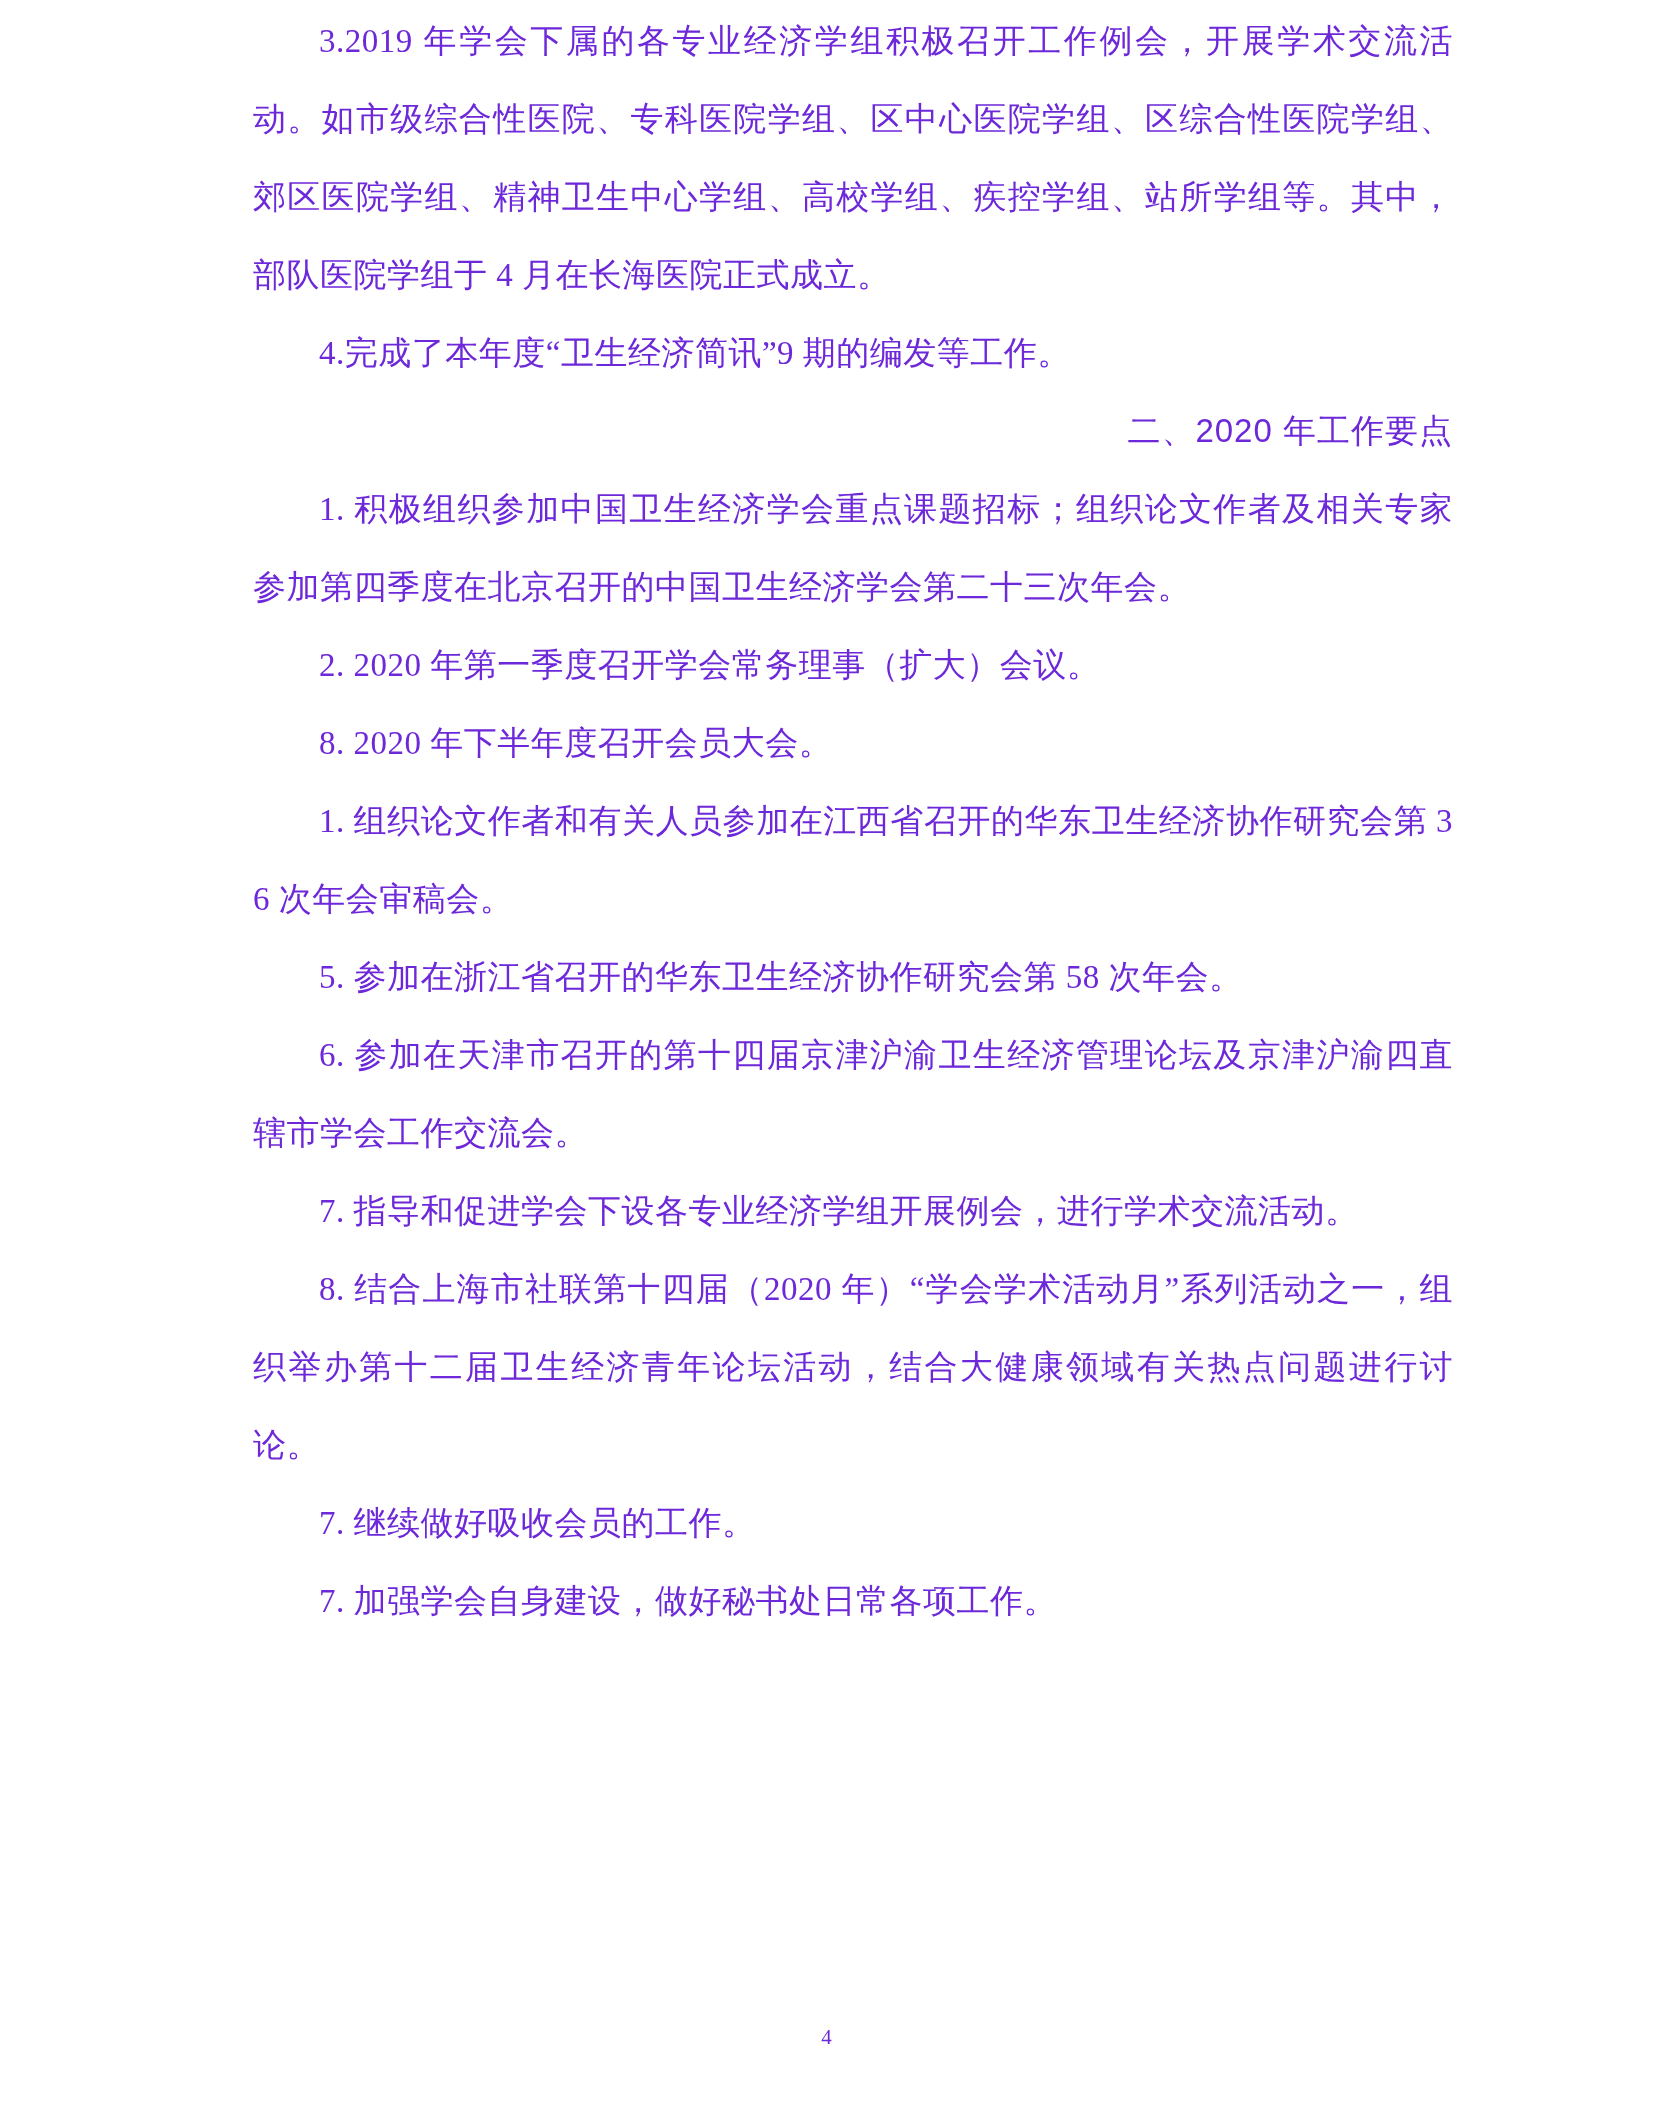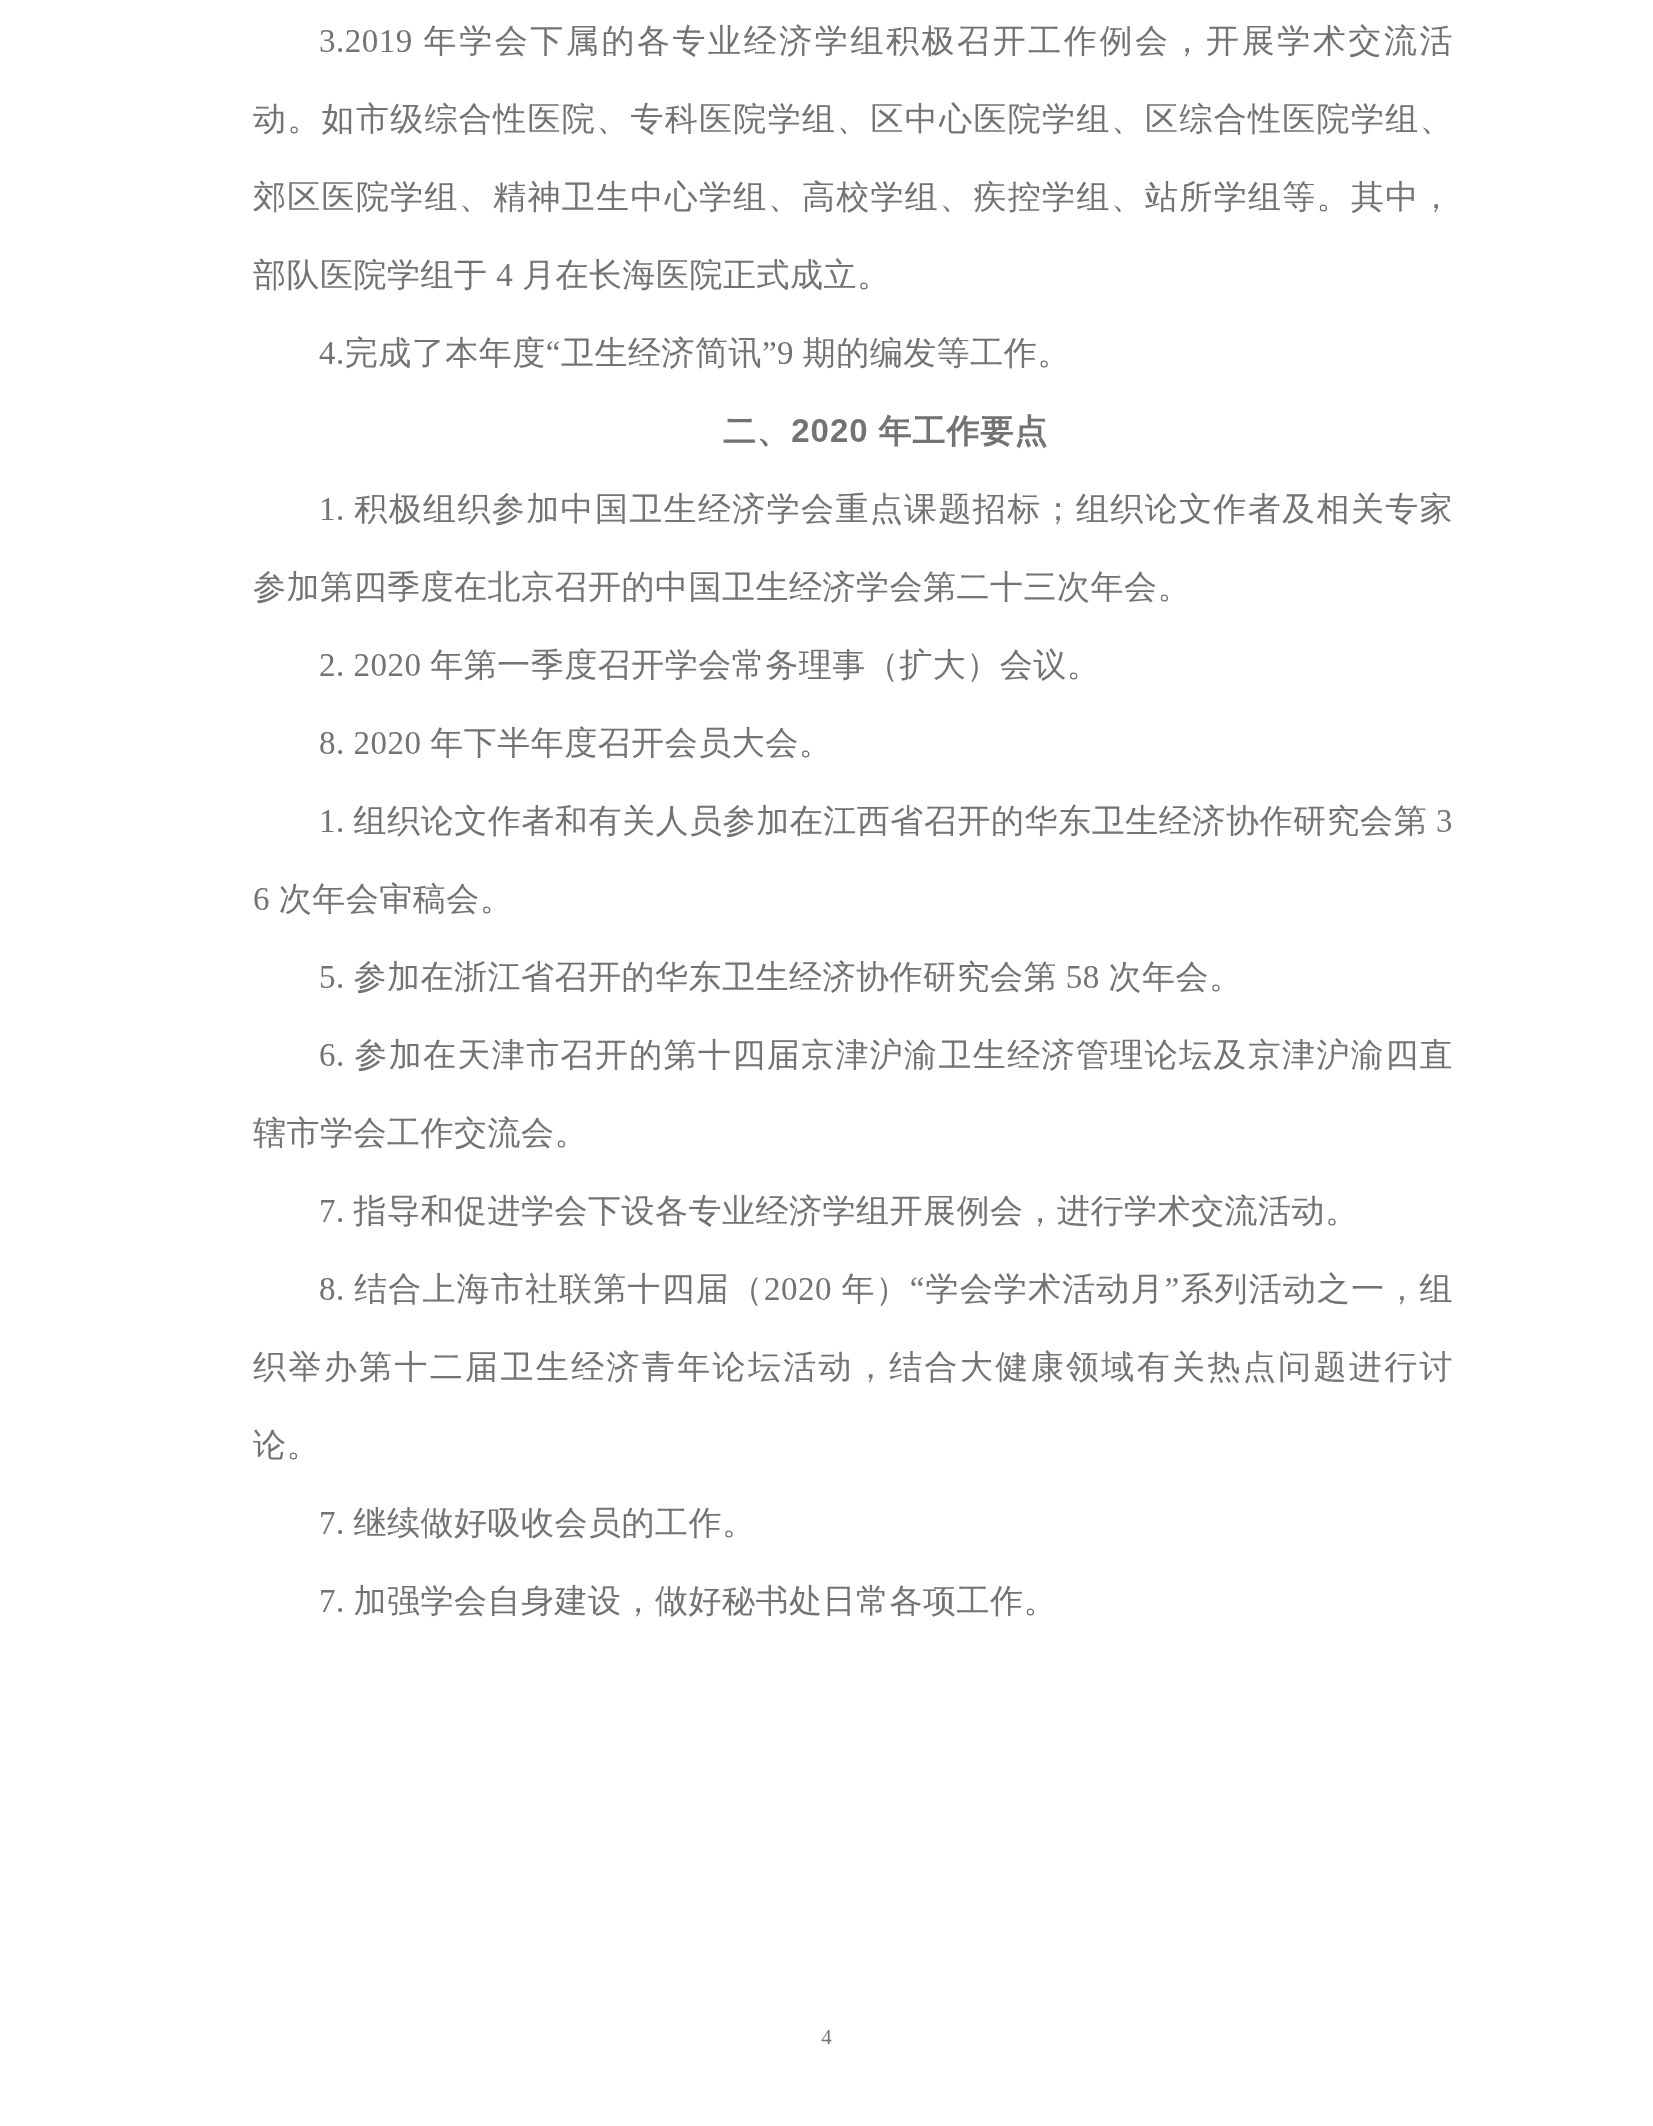--- a/index.html
+++ b/index.html
@@ -5,44 +5,44 @@
   html, body {
     margin: 0;
     padding: 0;
     background: #ffffff;
   }
   .page {
     position: relative;
     width: 1653px;
     height: 2126px;
     background: #ffffff;
-    color: #737373;
+    color: #6d28d9;
     font-family: "Liberation Serif", "DejaVu Serif", serif;
     overflow: hidden;
   }
   .content {
     position: absolute;
     top: 2px;
     left: 253px;
     width: 1200px;
   }
   .para {
     margin: 0;
     font-size: 33px;
     line-height: 78px;
     text-indent: 66px;
     text-align: justify;
     text-justify: inter-character;
     letter-spacing: 0.5px;
     word-break: break-all;
   }
   .heading {
-    font-weight: bold;
+    font-weight: normal;
     font-family: "Liberation Sans", "DejaVu Sans", sans-serif;
-    text-align: center;
+    text-align: right;
     letter-spacing: 1px;
   }
   .page-number {
     position: absolute;
     top: 2024px;
     left: 0;
     width: 100%;
     text-align: center;
     font-size: 21px;
     line-height: 26px;

